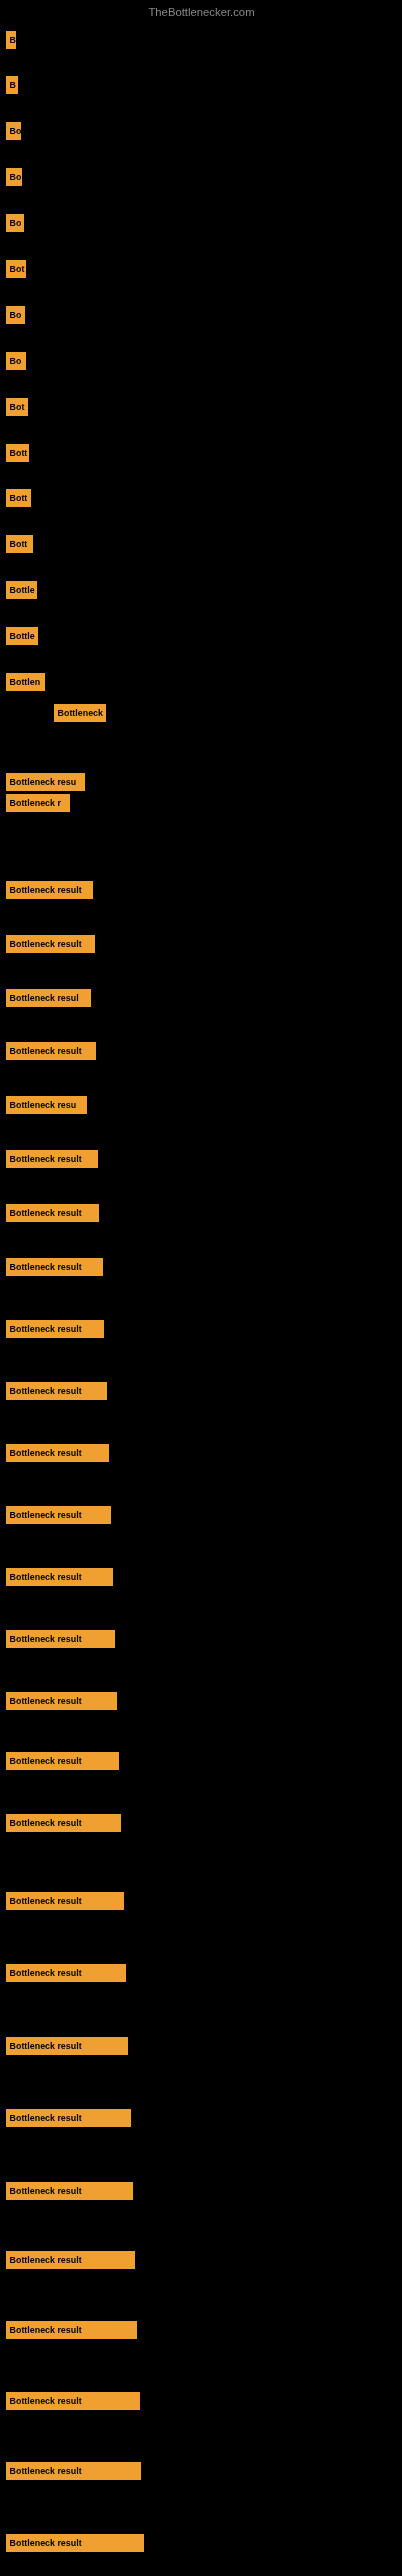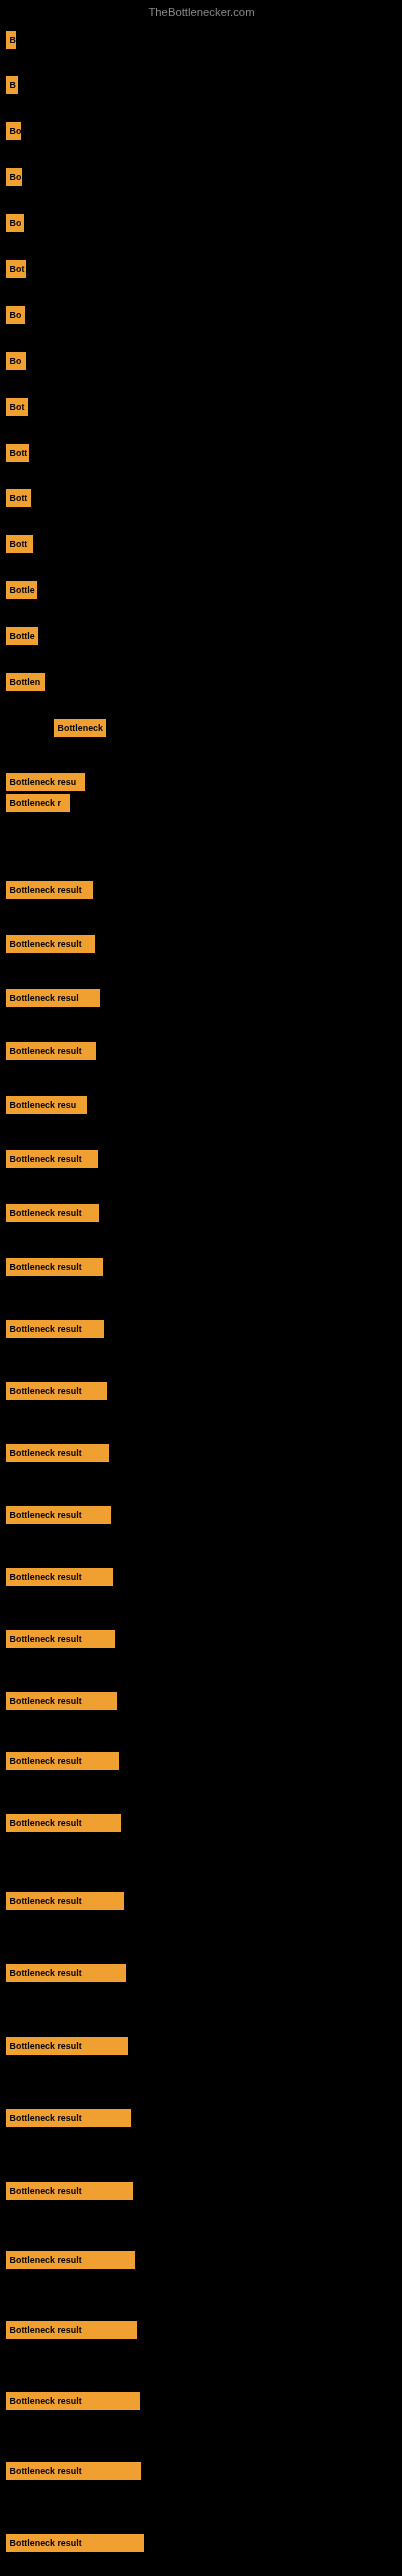--- a/index.html
+++ b/index.html
@@ -116,21 +116,21 @@
     <div class="bar-container" style="top: 627px;">
       <div class="bar" style="width: 32px;">
         <span class="bar-label">Bottle</span>
       </div>
     </div>
     <div class="bar-container" style="top: 673px; border-radius: 6px;">
       <div class="bar" style="width: 39px;">
         <span class="bar-label">Bottlen</span>
       </div>
     </div>
-    <div class="bar-container" style="top: 719px; padding-left: 48px;">
+    <div class="bar-container" style="top: 704px; padding-left: 48px;">
       <div class="bar" style="width: 52px;">
         <span class="bar-label">Bottleneck</span>
       </div>
     </div>
     <div class="bar-container" style="top: 773px;">
       <div class="bar" style="width: 79px;">
         <span class="bar-label">Bottleneck resu</span>
       </div>
     </div>
     <div class="bar-container" style="top: 794px;">
@@ -142,21 +142,21 @@
       <div class="bar" style="width: 87px;">
         <span class="bar-label">Bottleneck result</span>
       </div>
     </div>
     <div class="bar-container" style="top: 935px;">
       <div class="bar" style="width: 89px;">
         <span class="bar-label">Bottleneck result</span>
       </div>
     </div>
     <div class="bar-container" style="top: 989px;">
-      <div class="bar" style="width: 94px;">
+      <div class="bar" style="width: 85px;">
         <span class="bar-label">Bottleneck resul</span>
       </div>
     </div>
     <div class="bar-container" style="top: 1042px;">
       <div class="bar" style="width: 90px;">
         <span class="bar-label">Bottleneck result</span>
       </div>
     </div>
     <div class="bar-container" style="top: 1096px;">
       <div class="bar" style="width: 81px;">

